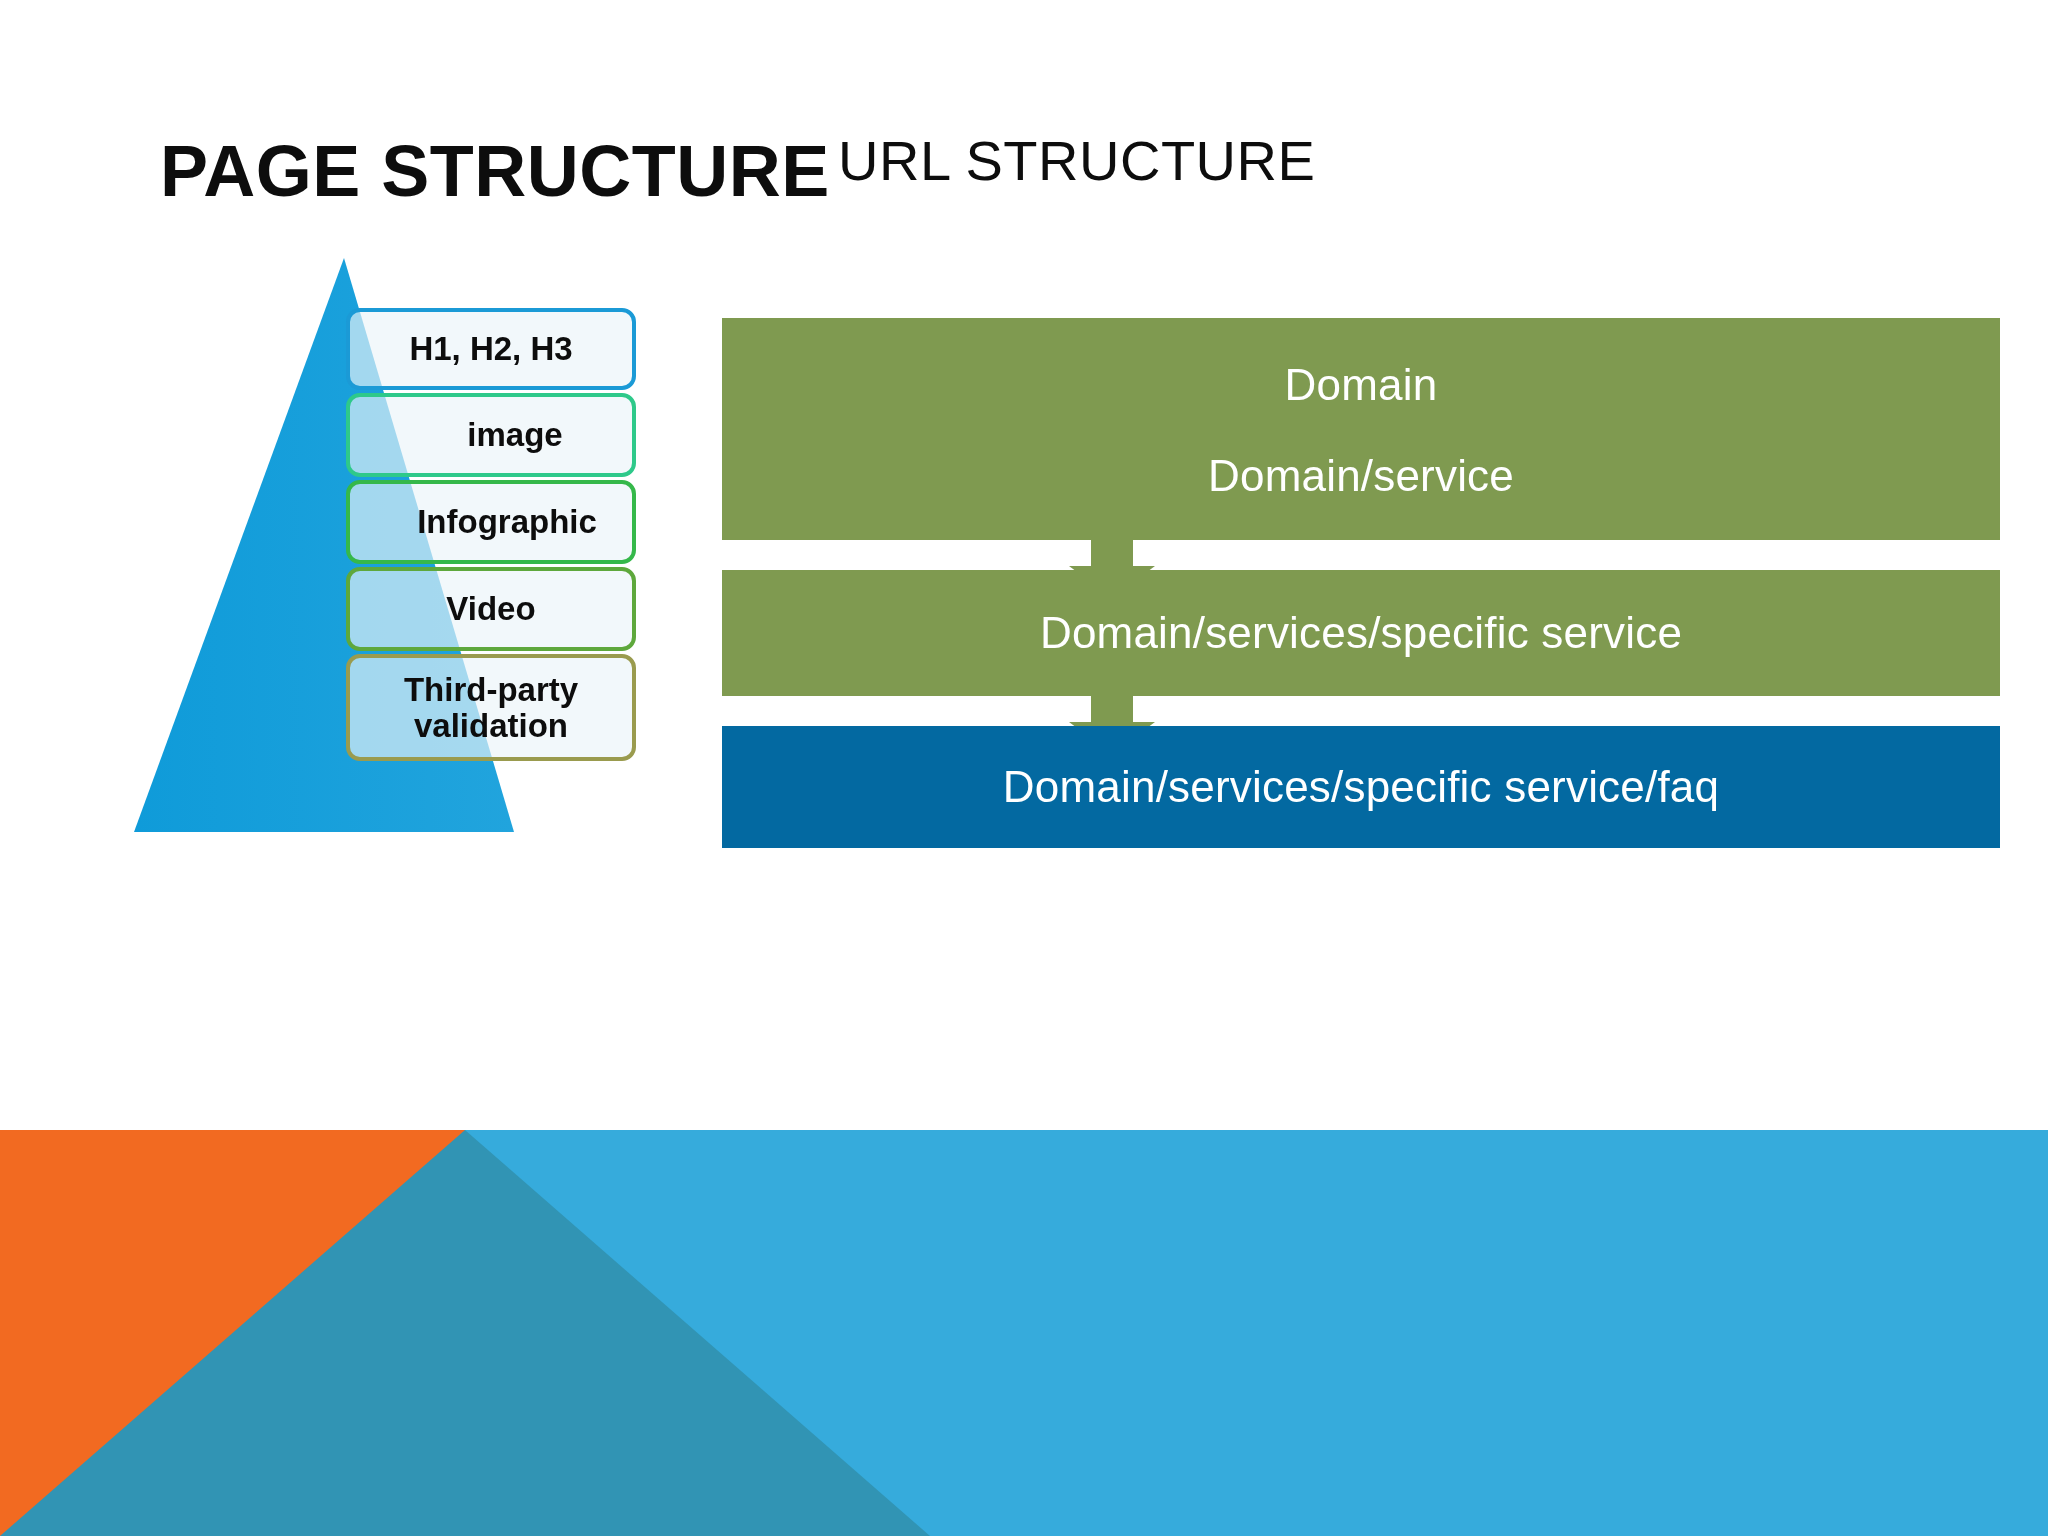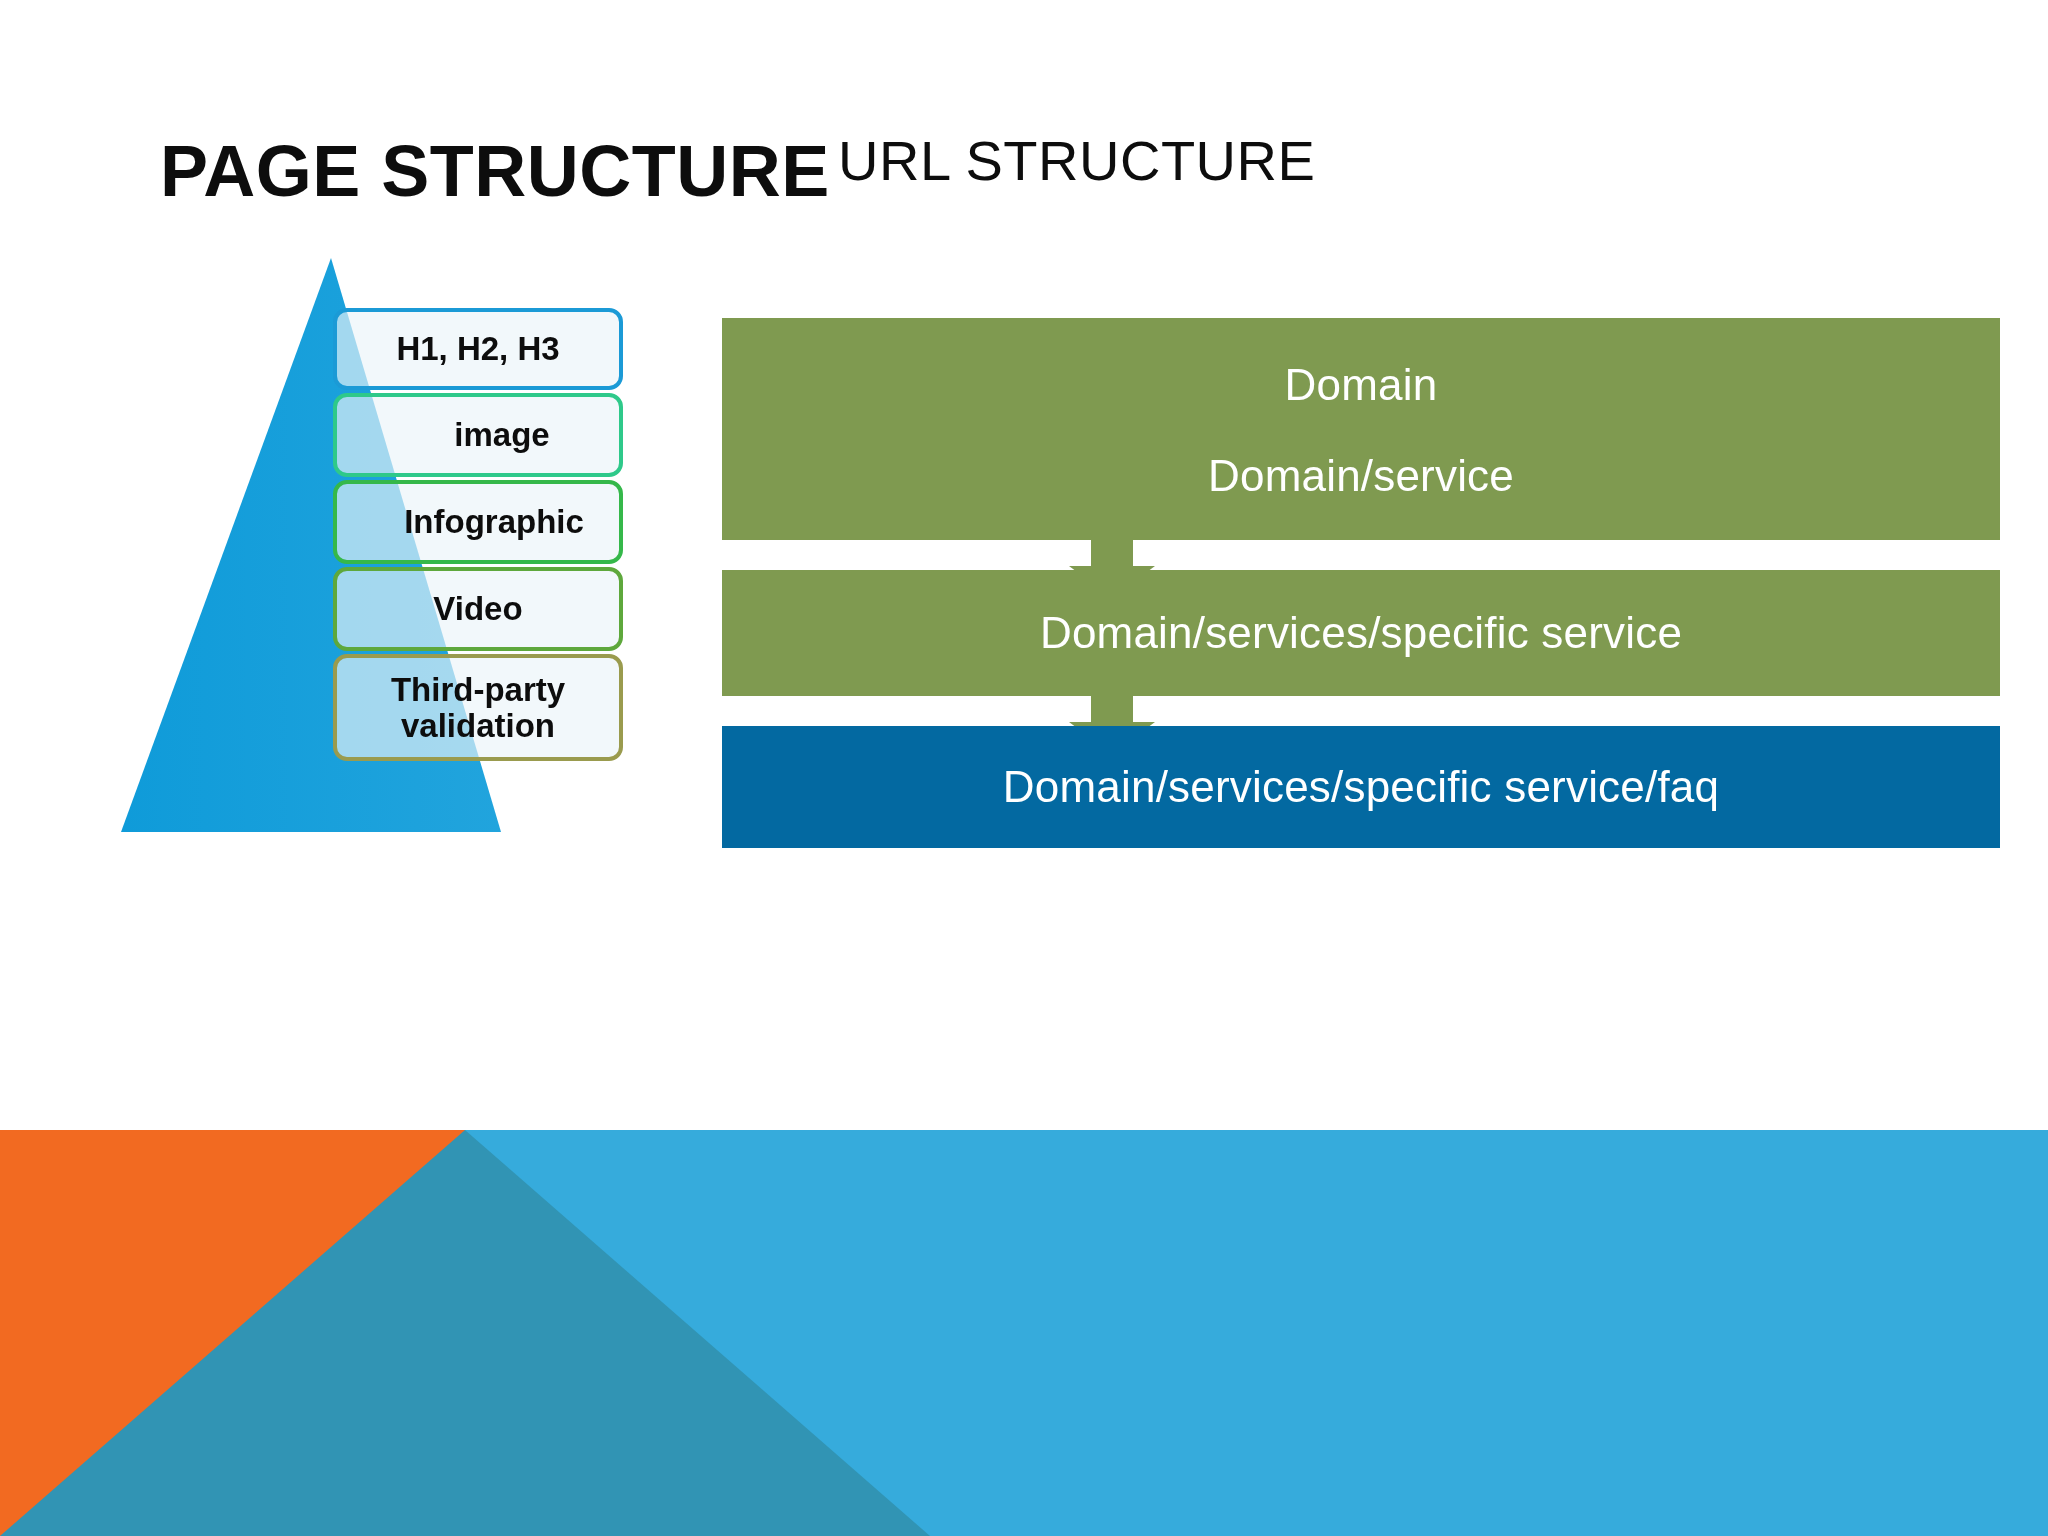--- a/index.html
+++ b/index.html
@@ -39,21 +39,21 @@
   #url-structure-title {
     left: 838px;
     top: 128px;
     font-size: 56px;
     font-weight: normal;
   }
 
   
   #pyramid-area {
     position: absolute;
-    left: 101px;
+    left: 114px;
     top: 250px;
     width: 560px;
     height: 590px;
   }
   #pyramid-shape {
     position: absolute;
     left: 0;
     top: 0;
     width: 560px;
     height: 590px;

